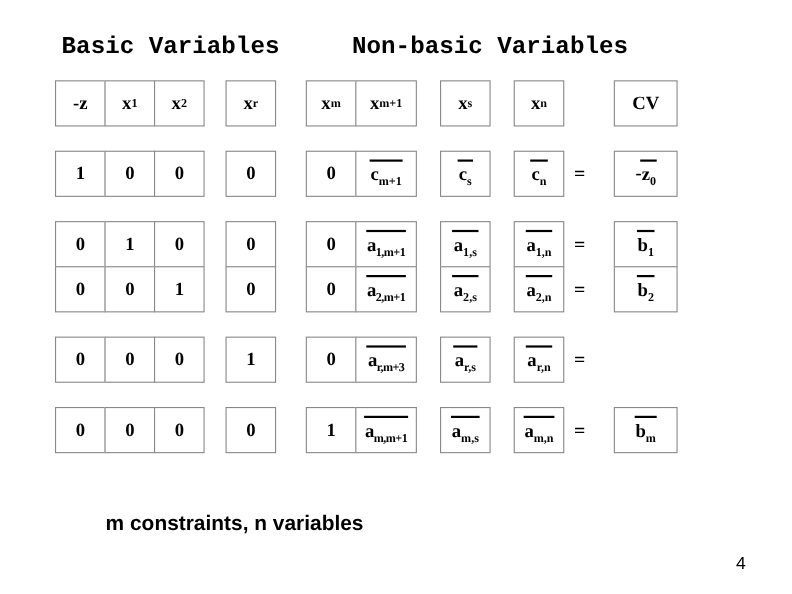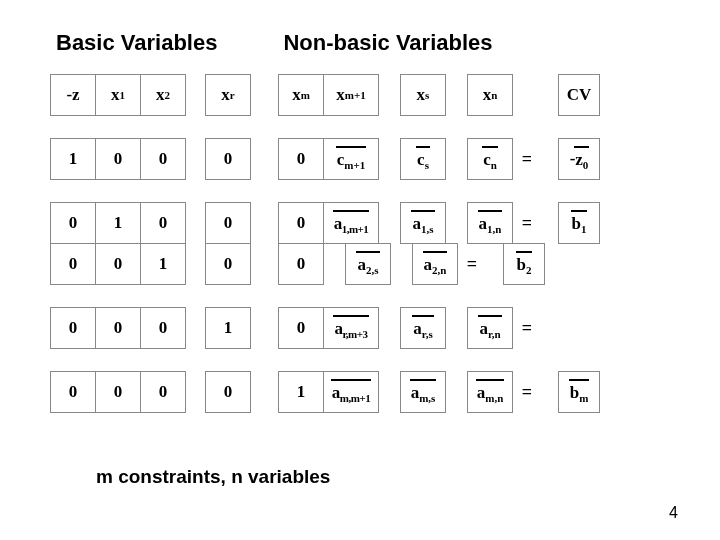--- a/index.html
+++ b/index.html
@@ -18,21 +18,21 @@
     left: 50px;
     top: 30px;
     width: 620px;
   }
   .titles {
     display: flex;
     gap: 40px;
     margin-bottom: 18px;
   }
   .title-left, .title-right {
-    font-family: Liberation Sans, sans-serif;
+    font-family: Liberation Mono, monospace;
     font-weight: bold;
     font-size: 22px;
   }
   .title-left { margin-left: 6px; }
   .title-right { margin-left: 26px; }
   .grid {
     display: flex;
     flex-direction: column;
     gap: 4px;
   }
@@ -49,21 +49,21 @@
     align-items: center;
     justify-content: center;
     font-family: "Times New Roman", Times, serif;
     font-weight: bold;
     font-size: 17px;
     background: #fff;
     margin-right: -1px; 
   }
   .w1 { width: 46px; }
   .w2 { width: 56px; }
-  .wcv { width: 42px; }
+  .wcv { width: 58px; }
   .gap-a { width: 20px; }
   .gap-b { width: 28px; }
   .gap-c { width: 22px; }
   .gap-d { width: 22px; }
   .gap-e { width: 16px; }
   .eq {
     width: 30px;
     display: flex;
     align-items: center;
     justify-content: center;
@@ -208,20 +208,23 @@
     </div>
 
     <div class="grow" style="margin-top:-5px;">
       <div class="cell w1">0</div>
       <div class="cell w1">0</div>
       <div class="cell w1">1</div>
       <div class="gap-a"></div>
       <div class="cell w1">0</div>
       <div class="gap-b"></div>
       <div class="cell w1">0</div>
+      <div class="cell w2 tight">
+          <span class="ov"><span>a</span><span class="sub">2,m+1</span></span>
+        </div>
       <div class="gap-c"></div>
       <div class="cell w1">
           <span class="ov"><span>a</span><span class="sub">2,s</span></span>
         </div>
       <div class="gap-d"></div>
       <div class="cell w1">
           <span class="ov"><span>a</span><span class="sub">2,n</span></span>
         </div>
       <div class="eq">=</div>
       <div class="gap-e"></div>

